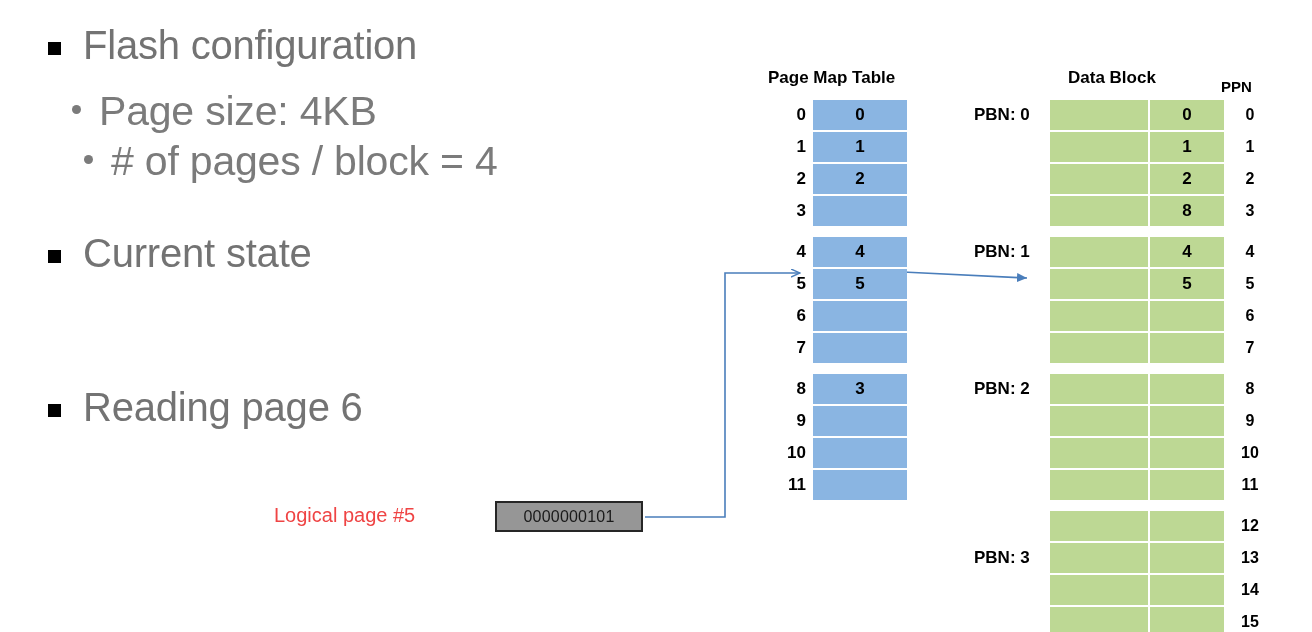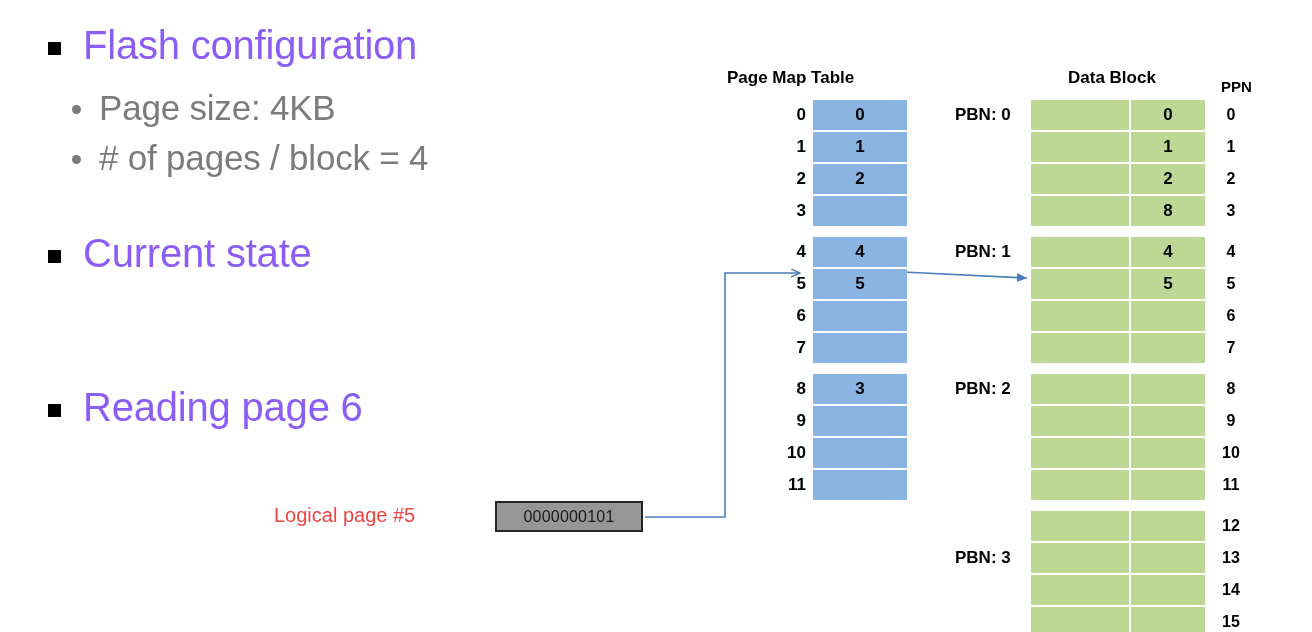--- a/index.html
+++ b/index.html
@@ -33,51 +33,51 @@
     width: 13px;
     height: 13px;
     background: #000000;
     margin-top: 18px;
     margin-right: 22px;
     flex: none;
   }
   .b1 .txt {
     font-size: 40px;
     line-height: 1.05;
-    color: #8b5cf6;
+    color: #737373;
     font-weight: 400;
     letter-spacing: -0.2px;
     white-space: nowrap;
   }
   .b2 {
     position: absolute;
     display: flex;
     align-items: flex-start;
   }
   .b2 .dot {
     width: 9px;
     height: 9px;
     border-radius: 50%;
     background: #7b7b7b;
     margin-top: 15px;
     margin-right: 18px;
     flex: none;
   }
   .b2 .txt {
-    font-size: 35px;
+    font-size: 41px;
     line-height: 1.05;
     color: #7b7b7b;
     font-weight: 400;
     letter-spacing: -0.2px;
     white-space: nowrap;
   }
 
   #bul-flash   { left: 48px;  top: 24px; }
   #bul-pgsize  { left: 72px;  top: 90px; }
-  #bul-pgblock { left: 72px;  top: 140px; }
+  #bul-pgblock { left: 84px;  top: 140px; }
   #bul-curstate{ left: 48px;  top: 232px; }
   #bul-written { left: 72px;  top: 296px; }
   #bul-reading { left: 48px;  top: 386px; }
 
   
   #logical-label {
     position: absolute;
     left: 274px;
     top: 504px;
     font-size: 20px;
@@ -107,21 +107,21 @@
     left: 0;
     top: 0;
     width: 1312px;
     height: 632px;
     pointer-events: none;
   }
 
   
   #pmt-title {
     position: absolute;
-    left: 727px;
+    left: 768px;
     top: 68px;
     font-size: 17px;
     font-weight: bold;
     white-space: nowrap;
   }
   #pmt {
     position: absolute;
     left: 775px;
     top: 100px;
   }
@@ -168,21 +168,21 @@
     top: 78px;
     font-size: 15px;
     font-weight: bold;
     white-space: nowrap;
   }
   #datablock {
     position: absolute;
     left: 955px;
     top: 100px;
   }
-  .db-group { margin-bottom: 11px; }
+  .db-group { margin-bottom: 11px; margin-left: 19px; }
   .db-row {
     display: flex;
     align-items: stretch;
     height: 30px;
     margin-bottom: 2px;
   }
   .db-row:last-child { margin-bottom: 0; }
   .db-pbn {
     width: 72px;
     text-align: left;

